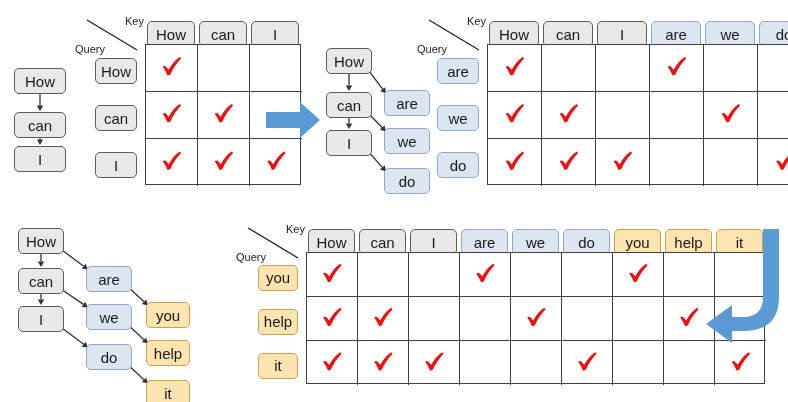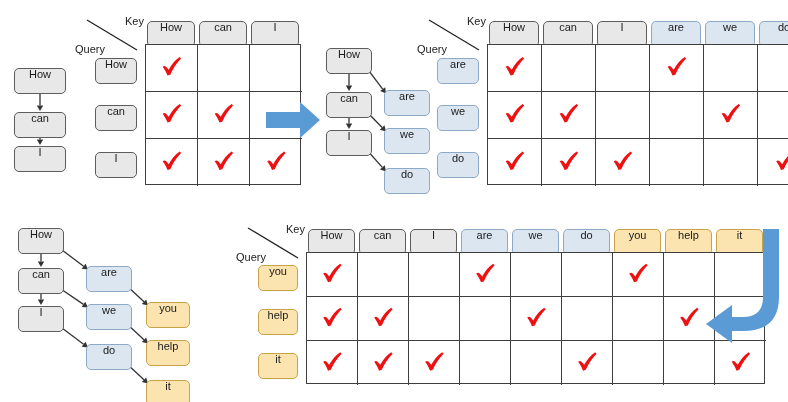--- a/index.html
+++ b/index.html
@@ -11,22 +11,22 @@
   }
   .panel{position:absolute;}
 
   
   .tok{
     position:absolute;
     box-sizing:border-box;
     height:26px;
     border-radius:5px;
     border:1.2px solid #6e6e6e;
-    display:flex;align-items:flex-start;justify-content:center;
-    font-size:11px;line-height:1;
+    display:flex;align-items:center;justify-content:center;
+    font-size:15px;line-height:1;
     white-space:nowrap;
     background:#E8E8E8;
   }
   .tok.gray  {background:#E8E8E8;border-color:#5d5d5d;}
   .tok.blue  {background:#DCE6F1;border-color:#8ea9c6;}
   .tok.yellow{background:#FCE4B0;border-color:#c9a349;}
 
   
   .matrix{position:absolute;}
   .mgrid{

